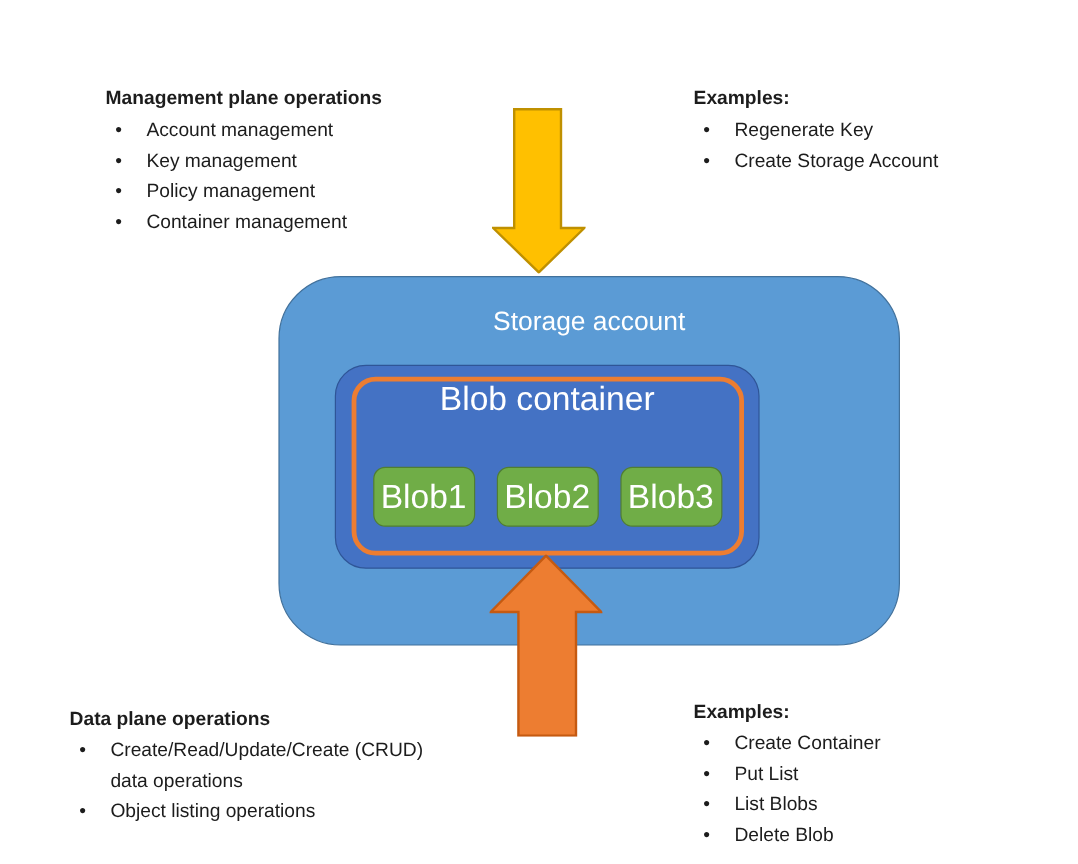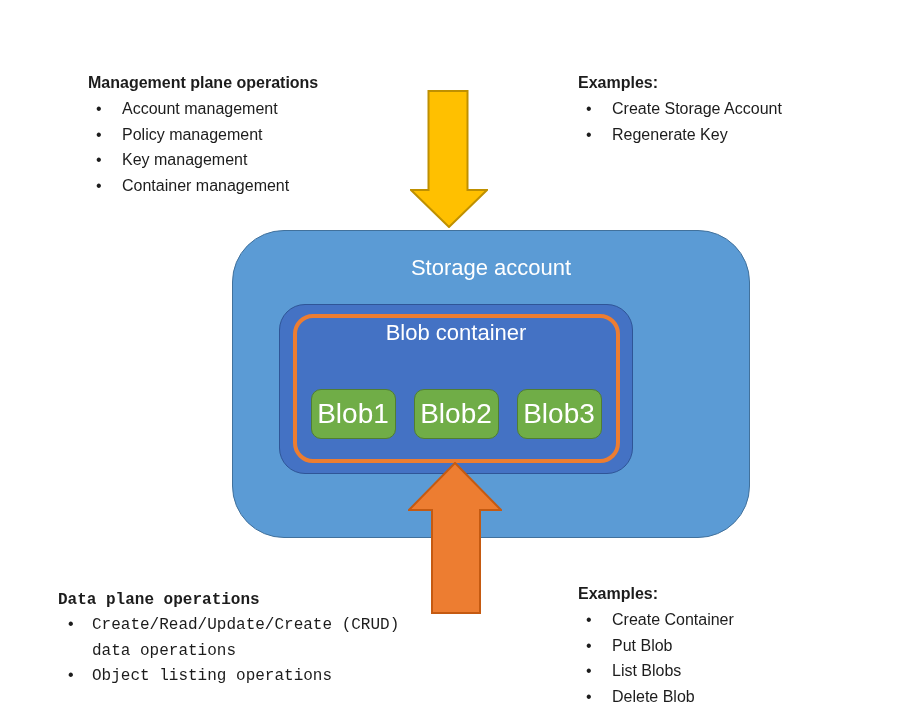--- a/index.html
+++ b/index.html
@@ -40,21 +40,21 @@
     white-space: pre-line;
   }
   .panel li::before {
     content: "\2022";
     position: absolute;
     left: 8px;
     top: 0;
   }
   #panel-management      { left: 88px;  top: 70px;  width: 340px; }
   #panel-mgmt-examples   { left: 578px; top: 70px;  width: 300px; }
-  #panel-data-plane      { left: 58px;  top: 587px; width: 380px; font-family: Liberation Mono, monospace; }
+  #panel-data-plane      { left: 58px;  top: 587px; width: 380px; }
   #panel-data-examples   { left: 578px; top: 581px; width: 300px; }
 
   
   .storage-box {
     position: absolute;
     left: 232px;
     top: 230px;
     width: 518px;
     height: 308px;
     box-sizing: border-box;
@@ -94,21 +94,21 @@
     border-radius: 20px;
     pointer-events: none;
   }
   .blob-container-label {
     position: absolute;
     left: 0;
     right: 0;
     top: 14px;
     text-align: center;
     color: #ffffff;
-    font-size: 22px;
+    font-size: 28px;
     line-height: 28px;
   }
   .blobs-row {
     position: absolute;
     left: 0;
     right: 0;
     top: 84px;
     display: flex;
     justify-content: center;
     gap: 18px;
@@ -155,48 +155,48 @@
 </style>
 </head>
 <body>
 
 <div class="canvas">
 
   <div class="panel" id="panel-management">
     <div class="panel-title">Management plane operations</div>
     <ul>
       <li>Account management</li>
+      <li>Key management</li>
       <li>Policy management</li>
-      <li>Key management</li>
       <li>Container management</li>
     </ul>
   </div>
 
   <div class="panel" id="panel-mgmt-examples">
     <div class="panel-title">Examples:</div>
     <ul>
+      <li>Regenerate Key</li>
       <li>Create Storage Account</li>
-      <li>Regenerate Key</li>
     </ul>
   </div>
 
   <div class="panel" id="panel-data-plane">
     <div class="panel-title">Data plane operations</div>
     <ul>
       <li>Create/Read/Update/Create  (CRUD)
 data operations</li>
       <li>Object listing operations</li>
     </ul>
   </div>
 
   <div class="panel" id="panel-data-examples">
     <div class="panel-title">Examples:</div>
     <ul>
       <li>Create Container</li>
-      <li>Put Blob</li>
+      <li>Put List</li>
       <li>List Blobs</li>
       <li>Delete Blob</li>
     </ul>
   </div>
 
   <div class="storage-box">
     <div class="storage-label">Storage account</div>
     <div class="blob-container">
       <div class="container-outline"></div>
       <div class="blob-container-label">Blob container</div>

